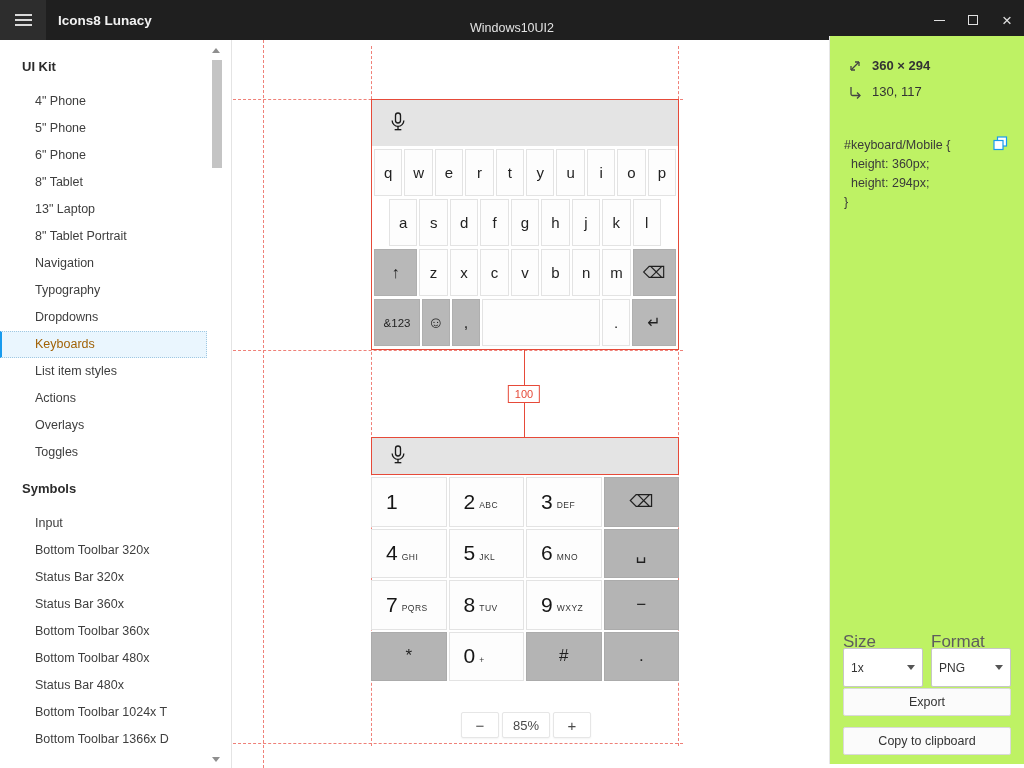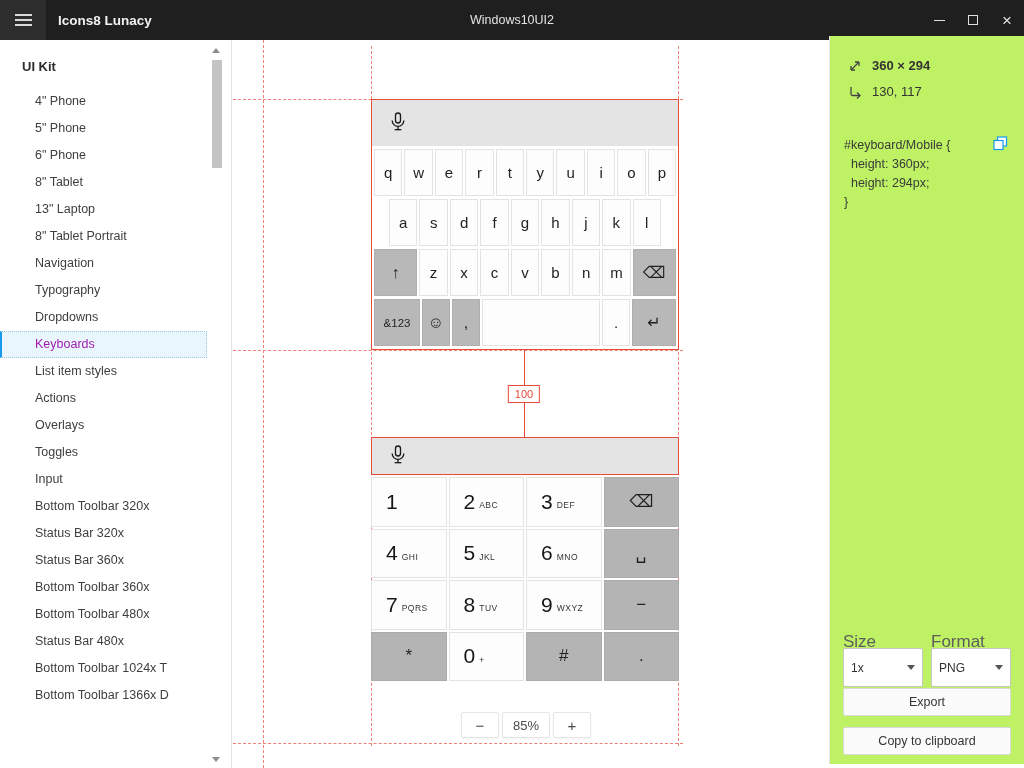--- a/index.html
+++ b/index.html
@@ -7,39 +7,39 @@
     font-family:"Liberation Sans","DejaVu Sans",sans-serif;}
   .app{position:relative;width:1024px;height:768px;background:#fff;}
 
   
   .titlebar{position:absolute;left:0;top:0;width:1024px;height:40px;background:#1f1f1f;}
   .hamburger{position:absolute;left:0;top:0;width:46px;height:40px;background:#2d2d2d;
     display:flex;flex-direction:column;align-items:center;justify-content:center;gap:3px;cursor:pointer;}
   .hamburger span{display:block;width:17px;height:2px;background:#d9d9d9;}
   .app-title{position:absolute;left:58px;top:0;height:40px;display:flex;align-items:center;
     font-size:13.5px;font-weight:bold;color:#f1f1f1;}
-  .doc-title{position:absolute;left:50%;top:0;transform:translateX(-50%);height:40px;
+  .doc-title{position:absolute;left:50%;top:8px;transform:translateX(-50%);height:40px;
     display:flex;align-items:center;font-size:12.5px;color:#e3e3e3;}
   .win-controls{position:absolute;right:0;top:0;height:40px;display:flex;}
   .win-btn{width:34px;height:40px;display:flex;align-items:center;justify-content:center;
     color:#e0e0e0;cursor:pointer;}
   .glyph-min{width:11px;height:0;border-top:1px solid #e0e0e0;}
   .glyph-max{width:10px;height:10px;border:1px solid #e0e0e0;}
   .glyph-close{font-size:17px;line-height:1;color:#e0e0e0;}
 
   
   .sidebar{position:absolute;left:0;top:40px;width:232px;height:728px;background:#fff;
     border-right:1px solid #e4e4e4;overflow:hidden;}
   .sb-list{padding-top:12px;}
   .sb-header{height:30px;line-height:30px;padding-left:22px;font-size:13px;font-weight:bold;
     color:#2c2c2c;margin-bottom:6px;}
   .sb-header:not(:first-child){margin-top:8px;}
   .sb-item{height:27px;line-height:27px;padding-left:35px;font-size:12.5px;color:#3e3e3e;
     margin-right:24px;cursor:pointer;white-space:nowrap;overflow:hidden;}
-  .sb-item.selected{background:#eaf6fe;color:#a21caf;border:1px dotted #9fc8e2;
+  .sb-item.selected{background:#eaf6fe;color:#a16207;border:1px dotted #9fc8e2;
     border-left:2px solid #189bee;padding-left:33px;line-height:25px;}
   .sb-thumb{position:absolute;right:9px;top:20px;width:10px;height:108px;background:#c4c4c4;cursor:pointer;}
   .sb-arrow{position:absolute;right:11px;width:0;height:0;border-left:4px solid transparent;
     border-right:4px solid transparent;cursor:pointer;}
   .sb-arrow.up{top:8px;border-bottom:5px solid #8f8f8f;}
   .sb-arrow.down{bottom:6px;border-top:5px solid #8f8f8f;}
 
   
   .canvas{position:absolute;left:233px;top:40px;width:596px;height:728px;background:#fff;overflow:hidden;}
   .guide-v{position:absolute;width:0;border-left:1px dashed #ef8078;}
@@ -148,20 +148,21 @@
         <div class="sb-item">13" Laptop</div>
         <div class="sb-item">8" Tablet Portrait</div>
         <div class="sb-item">Navigation</div>
         <div class="sb-item">Typography</div>
         <div class="sb-item">Dropdowns</div>
         <div class="sb-item selected">Keyboards</div>
         <div class="sb-item">List item styles</div>
         <div class="sb-item">Actions</div>
         <div class="sb-item">Overlays</div>
         <div class="sb-item">Toggles</div>
+        <div class="sb-header">Symbols</div>
         <div class="sb-item">Input</div>
         <div class="sb-item">Bottom Toolbar 320x</div>
         <div class="sb-item">Status Bar 320x</div>
         <div class="sb-item">Status Bar 360x</div>
         <div class="sb-item">Bottom Toolbar 360x</div>
         <div class="sb-item">Bottom Toolbar 480x</div>
         <div class="sb-item">Status Bar 480x</div>
         <div class="sb-item">Bottom Toolbar 1024x T</div>
         <div class="sb-item">Bottom Toolbar 1366x D</div>
       </div>

